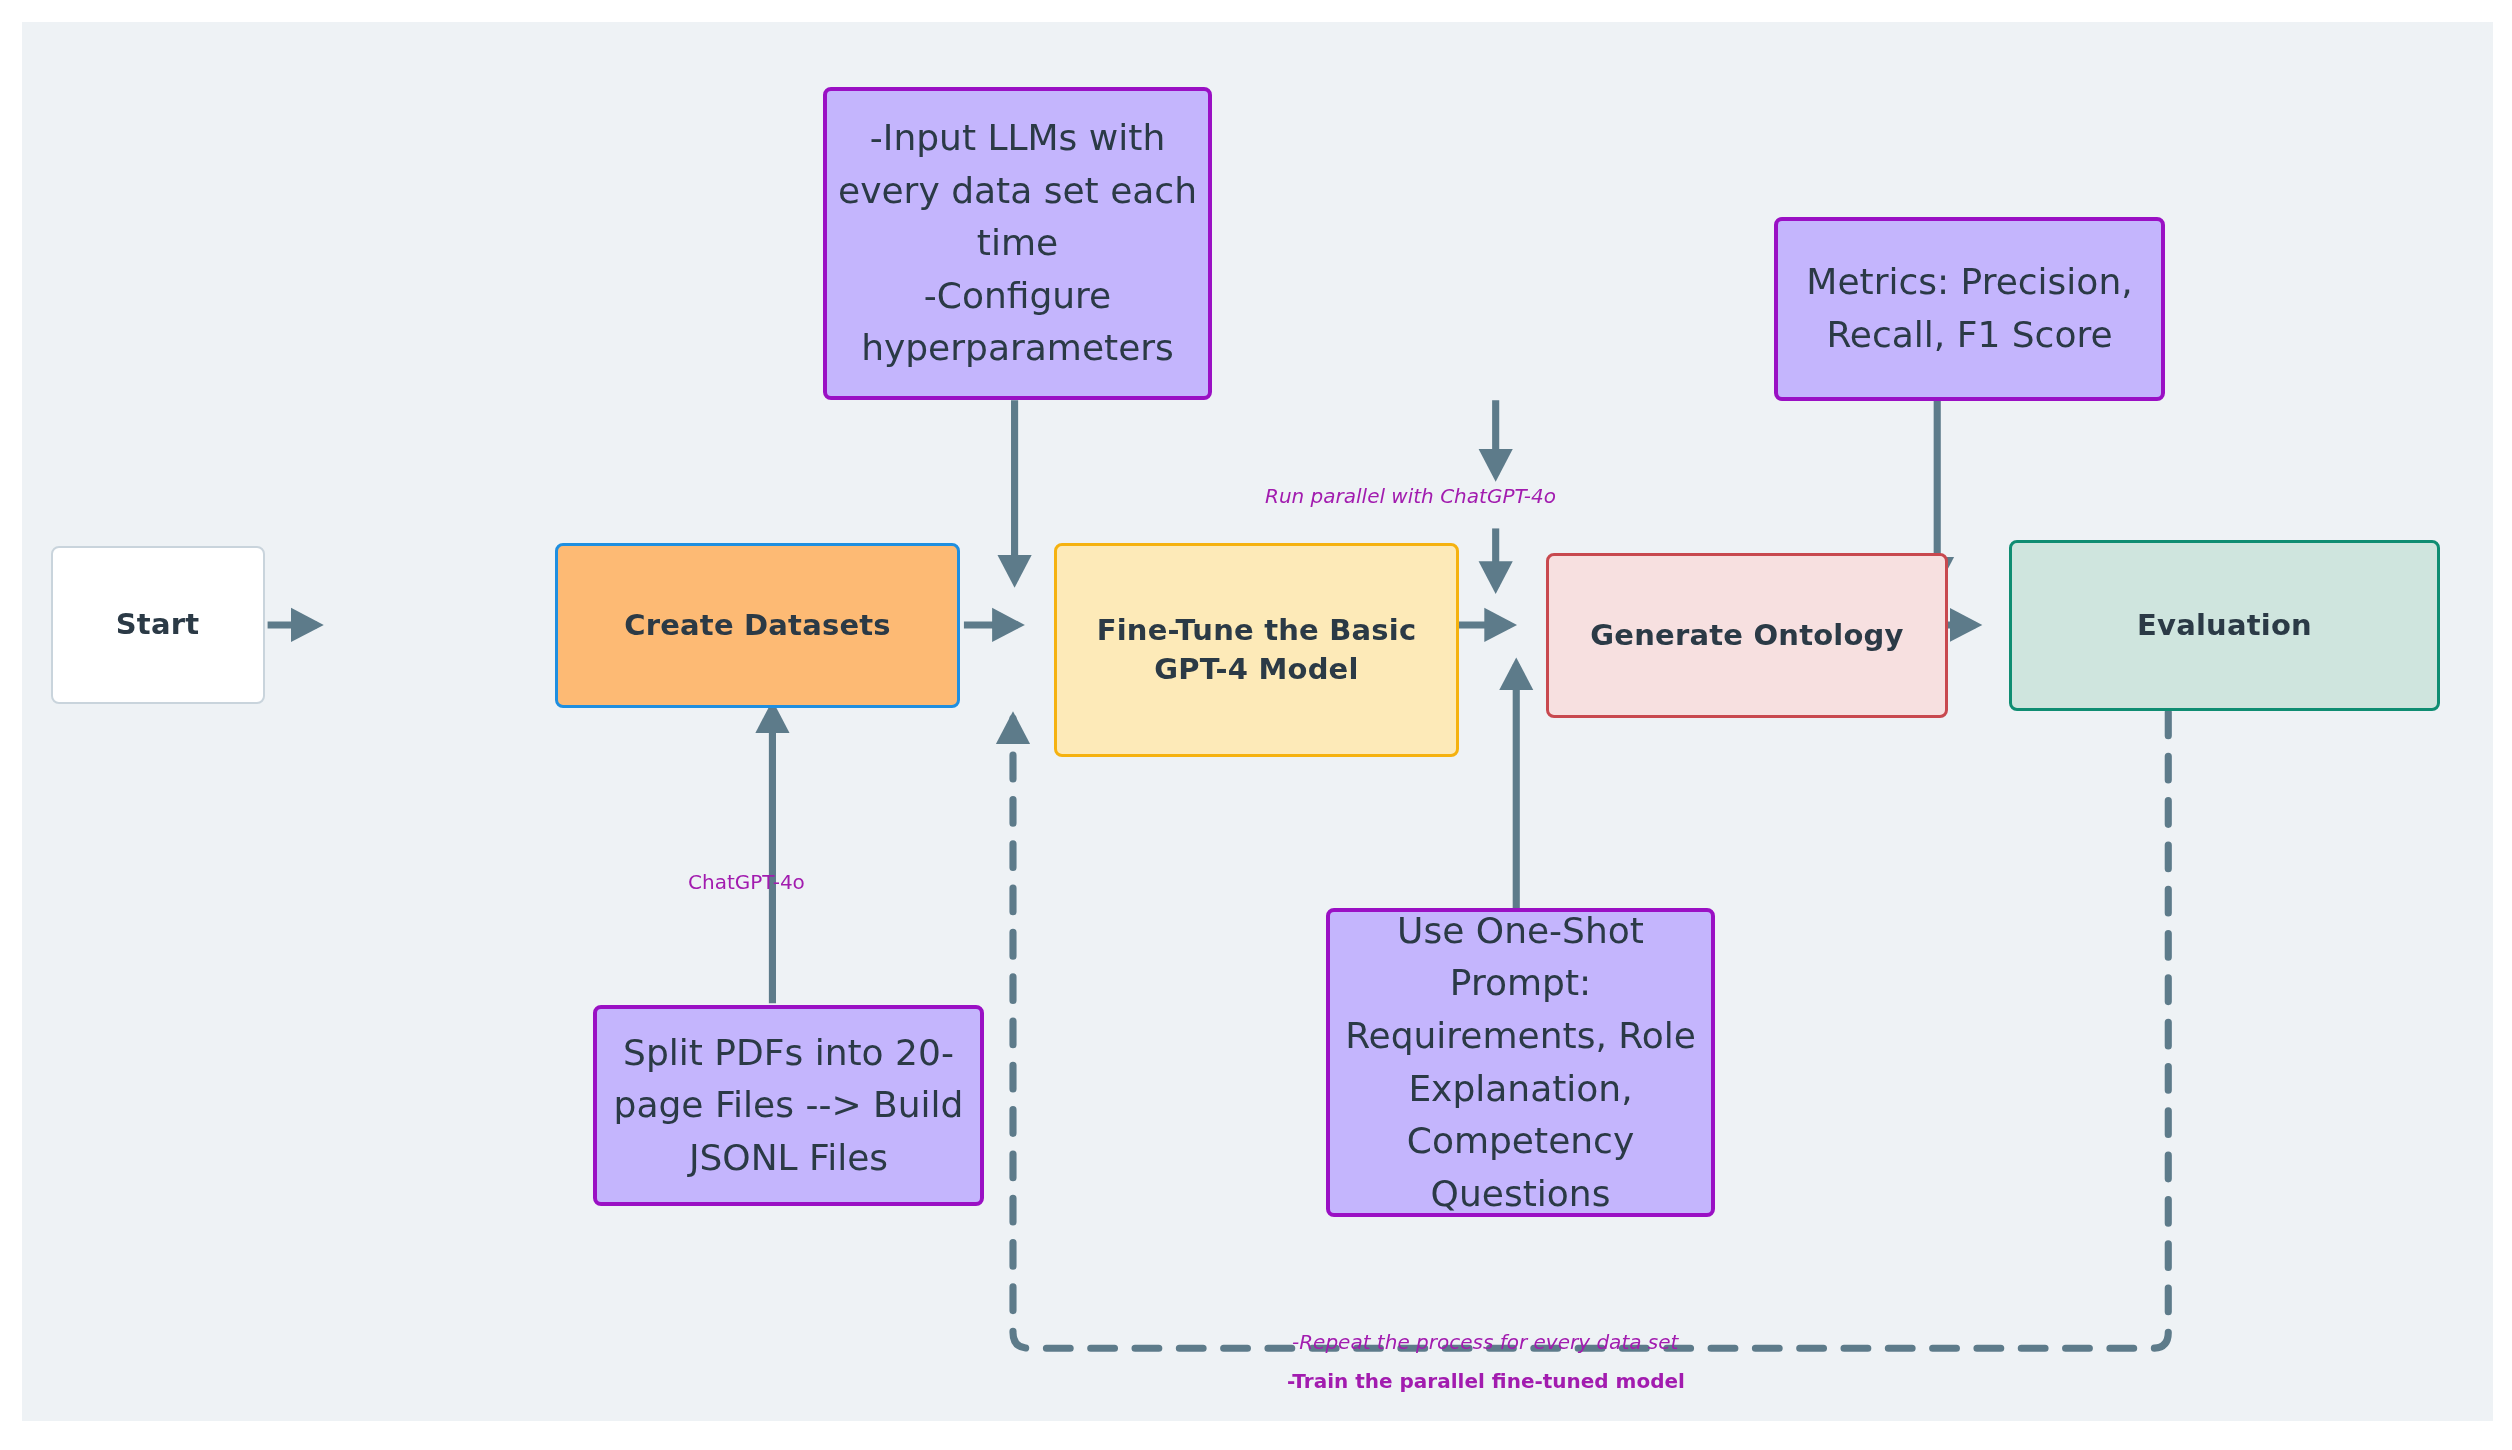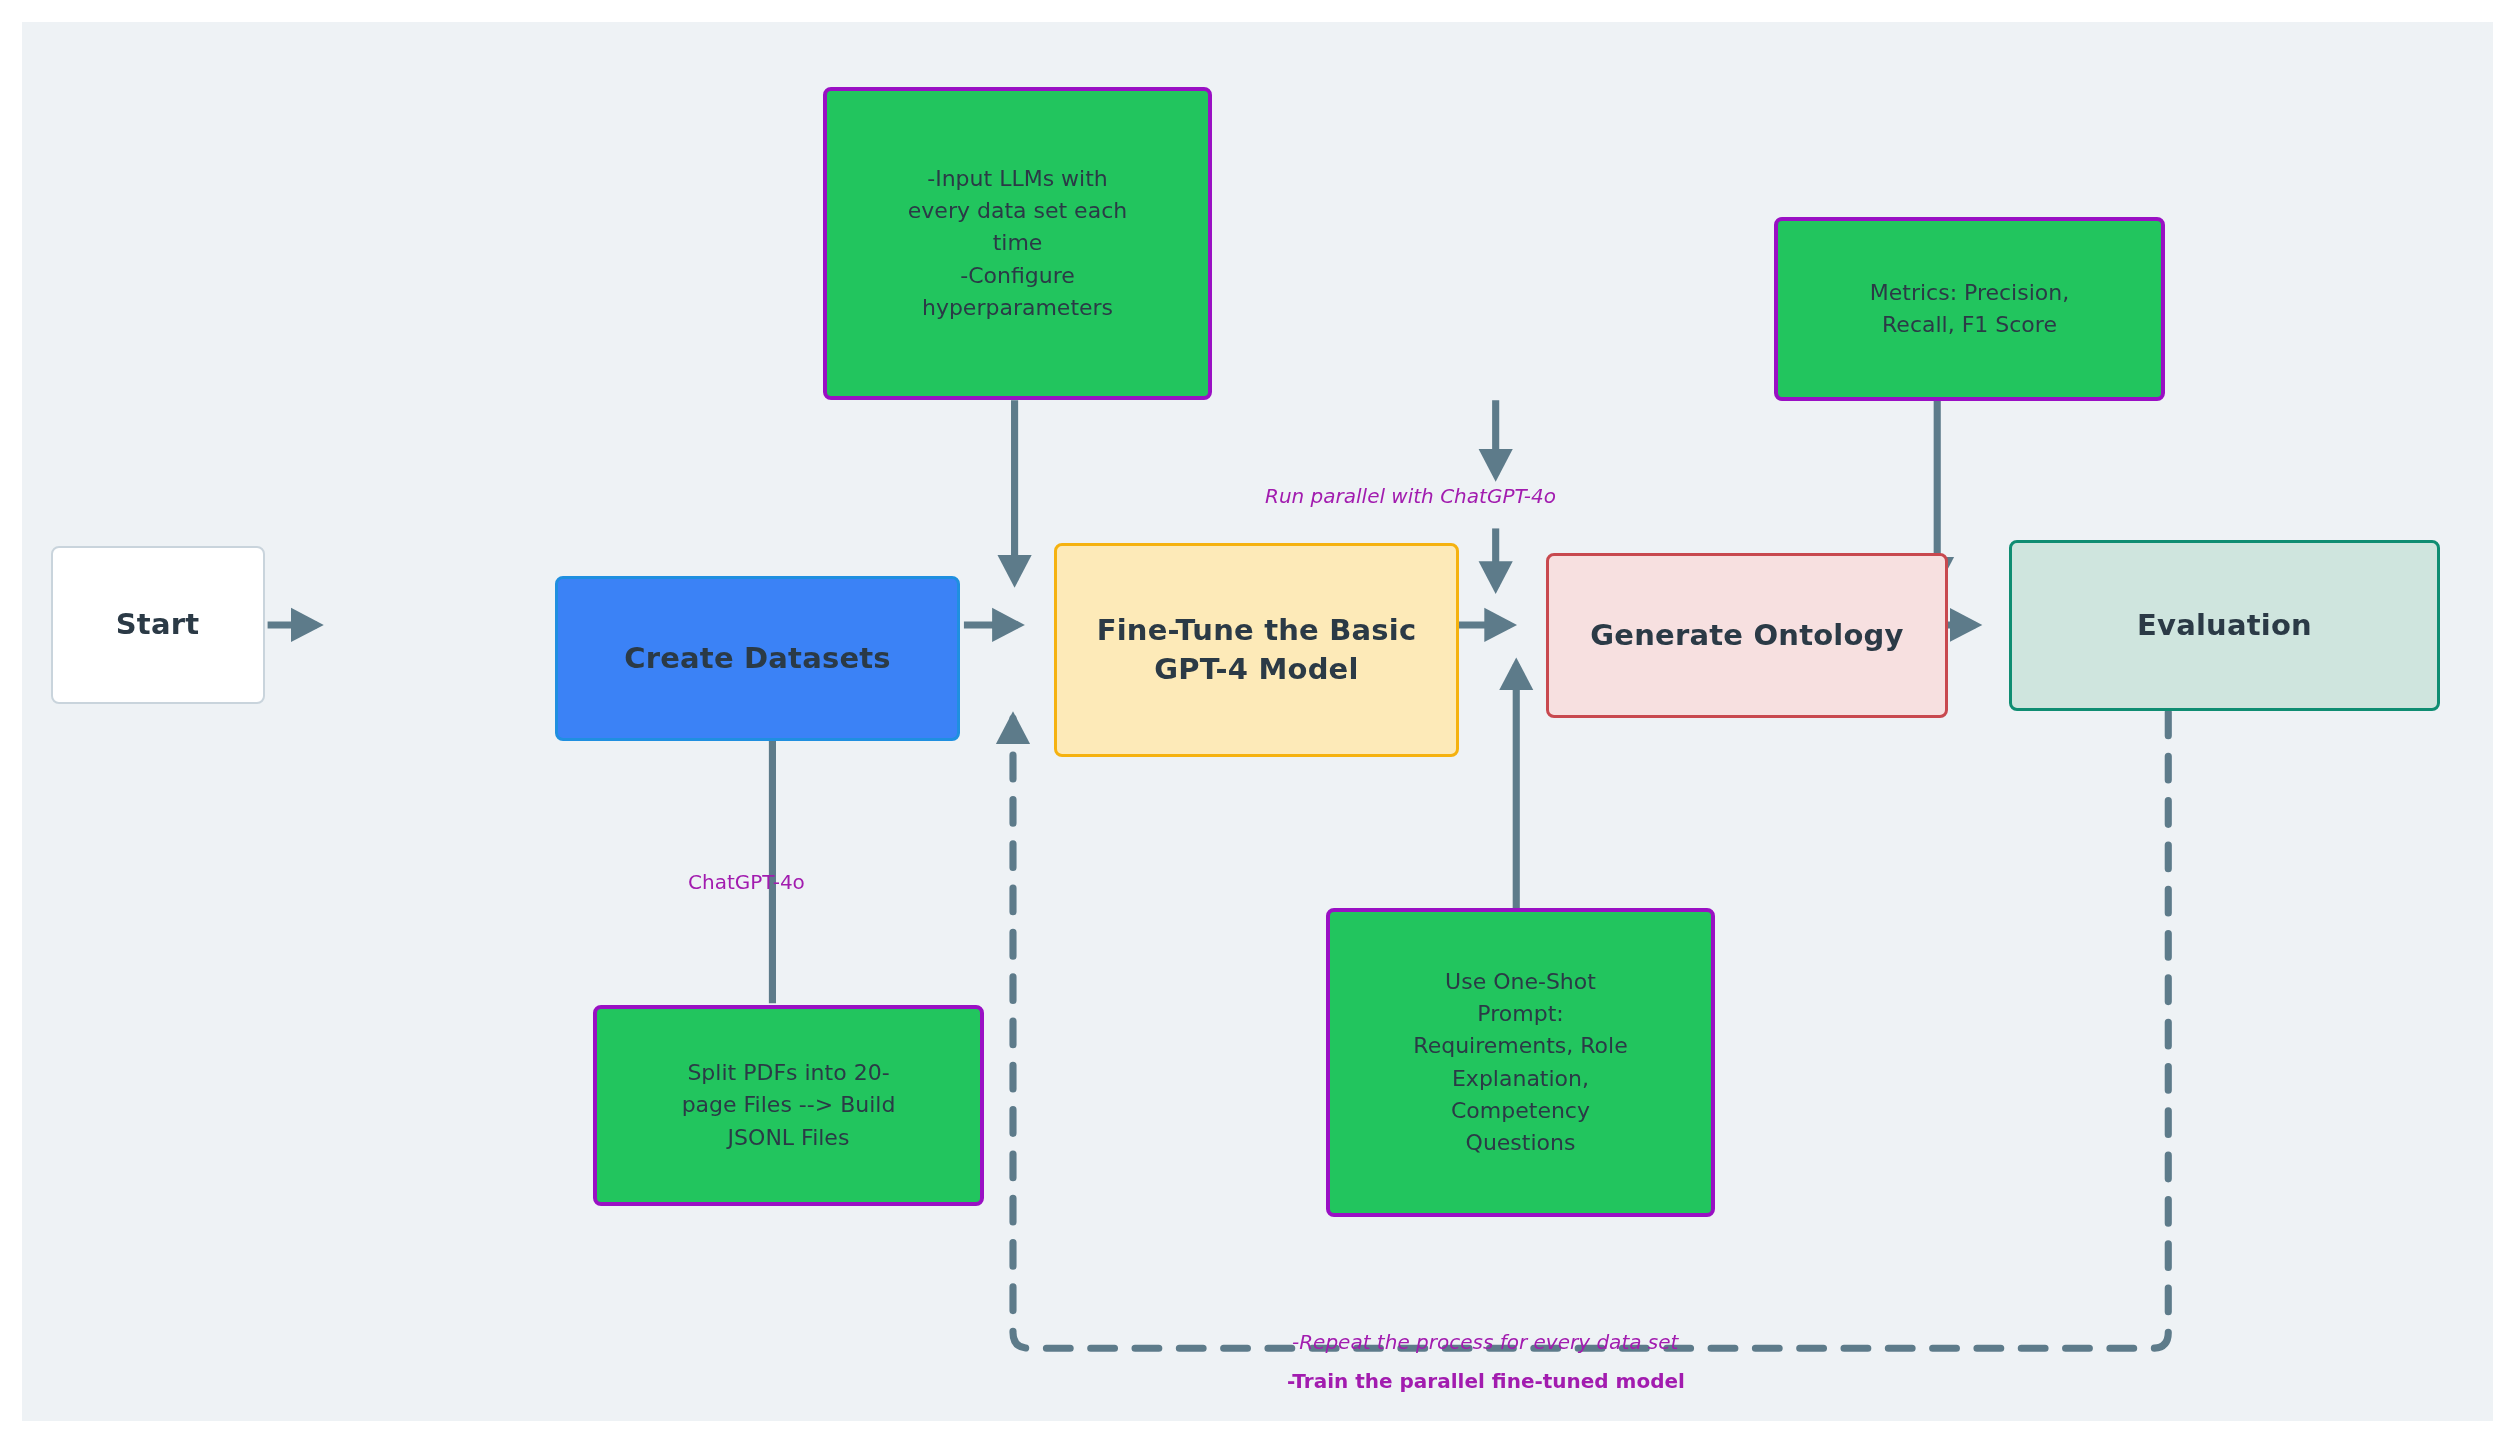--- a/index.html
+++ b/index.html
@@ -50,42 +50,41 @@
     font-size: 29px;
     line-height: 1.35;
     letter-spacing: 0.2px;
   }
 
   .node.start {
     background: #ffffff;
     border: 2.4px solid #c9d4dc;
   }
   .node.datasets {
-    background: #3b82f6;
+    background: #fdba74;
     border: 3.2px solid #1f8fe0;
-    margin-top: 33px;
   }
   .node.finetune {
     background: #fdeab8;
     border: 3.2px solid #f5b210;
   }
   .node.ontology {
     background: #f7e0e0;
     border: 3.2px solid #c8494f;
   }
   .node.evaluation {
     background: #cfe5de;
     border: 3.2px solid #0f8d72;
   }
 
   
   .node.note {
-    background: #22c55e;
+    background: #c4b5fd;
     border: 4px solid #9a10c4;
-    font-size: 22px;
+    font-size: 36px;
     line-height: 1.46;
     font-weight: normal;
     padding: 16px 11px;
   }
 
   
   .edge-label {
     position: absolute;
     color: #a21caf;
     font-size: 20px;

